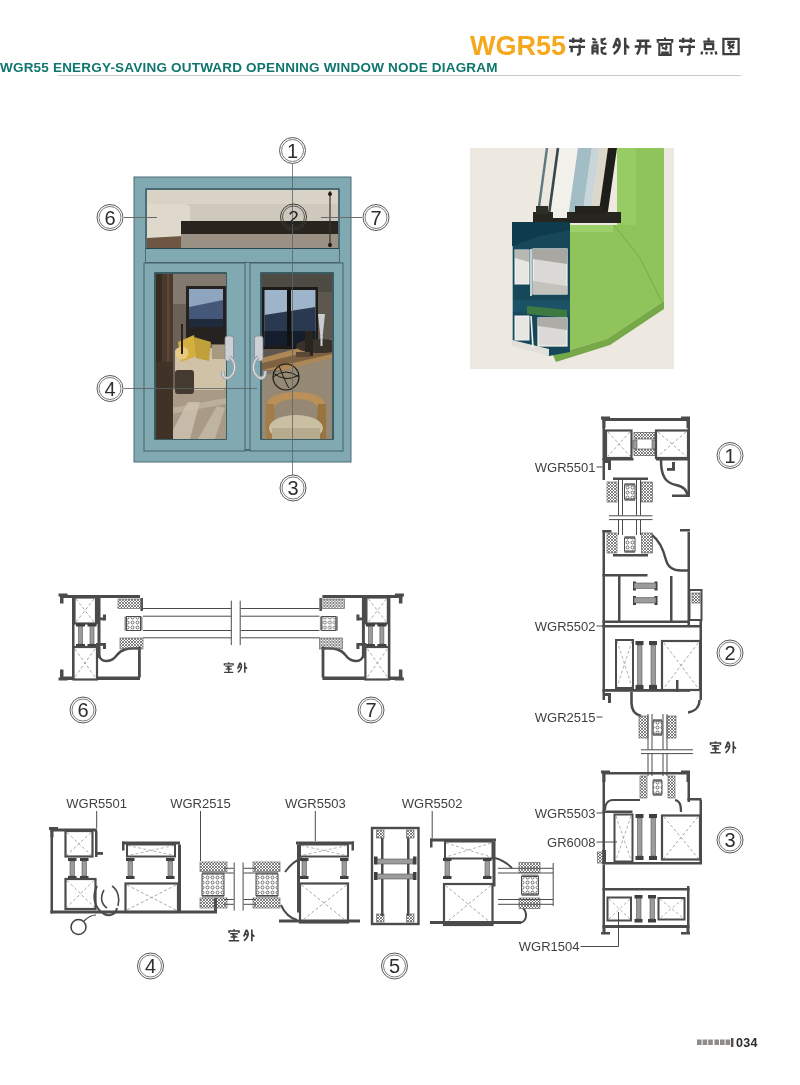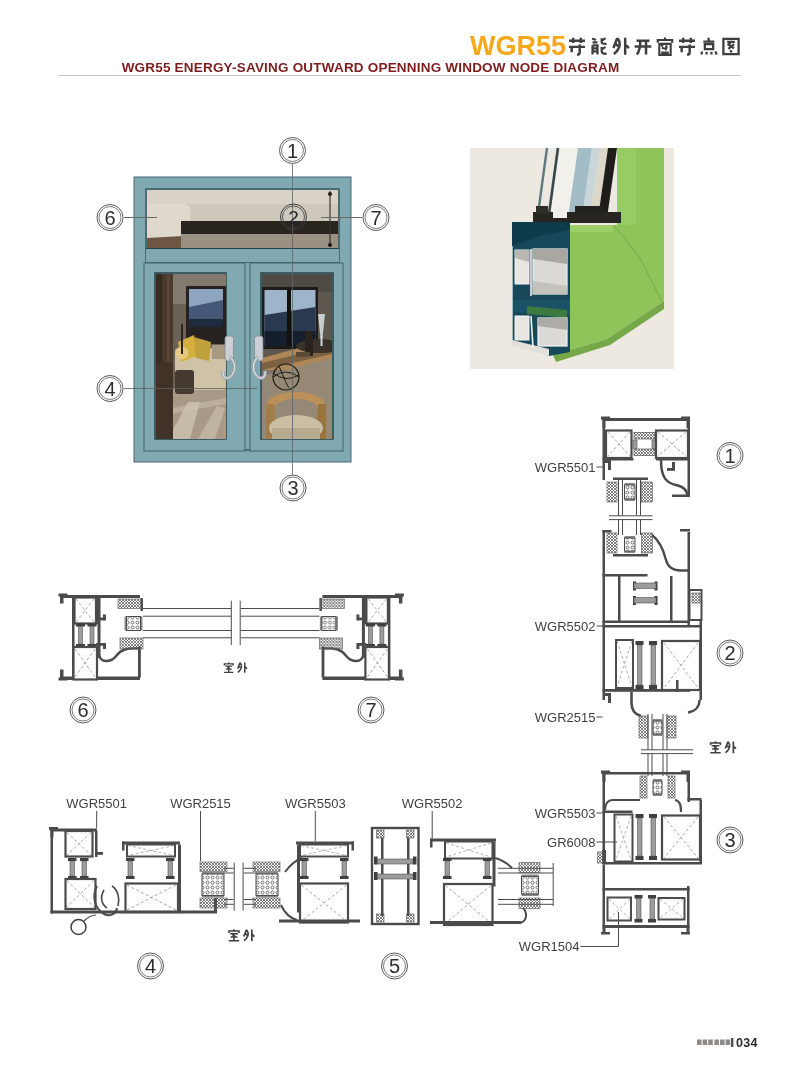--- a/index.html
+++ b/index.html
@@ -14,21 +14,21 @@
 <use href="#g_jie" x="567.5" y="37" width="19" height="19"></use>
 <use href="#g_neng" x="589.5" y="37" width="19" height="19"></use>
 <use href="#g_wai" x="611.5" y="37" width="19" height="19"></use>
 <use href="#g_kai" x="633.5" y="37" width="19" height="19"></use>
 <use href="#g_chuang" x="655.5" y="37" width="19" height="19"></use>
 <use href="#g_jie" x="677.5" y="37" width="19" height="19"></use>
 <use href="#g_dian" x="699.5" y="37" width="19" height="19"></use>
 <use href="#g_tu" x="721.5" y="37" width="19" height="19"></use>
 </svg>
 
-<div class="abs" style="left:0;top:60px;width:741px;text-align:center;font-size:13.5px;font-weight:bold;color:#7f1d1d;letter-spacing:0.2px;white-space:nowrap;">WGR55 ENERGY-SAVING OUTWARD OPENNING WINDOW NODE DIAGRAM</div>
+<div class="abs" style="left:0;top:60px;width:741px;text-align:left;font-size:13.5px;font-weight:bold;color:#0f766e;letter-spacing:0.2px;white-space:nowrap;">WGR55 ENERGY-SAVING OUTWARD OPENNING WINDOW NODE DIAGRAM</div>
 
 <div class="abs" style="left:58px;top:75px;width:683px;height:1px;background:#c9c9c9;"></div>
 
 <svg class="abs" style="left:0;top:0;" width="800" height="1085" viewBox="0 0 800 1085">
 <defs>
 <pattern id="ph" width="3" height="3" patternUnits="userSpaceOnUse">
   <path d="M0,3 L3,0 M0,0 L3,3" stroke="#4d4d4d" stroke-width="0.7" fill="none"></path>
 </pattern>
 <pattern id="pd" width="5" height="5" patternUnits="userSpaceOnUse">
   <circle cx="2.5" cy="2.5" r="1.5" stroke="#4d4d4d" stroke-width="0.8" fill="none"></circle>

